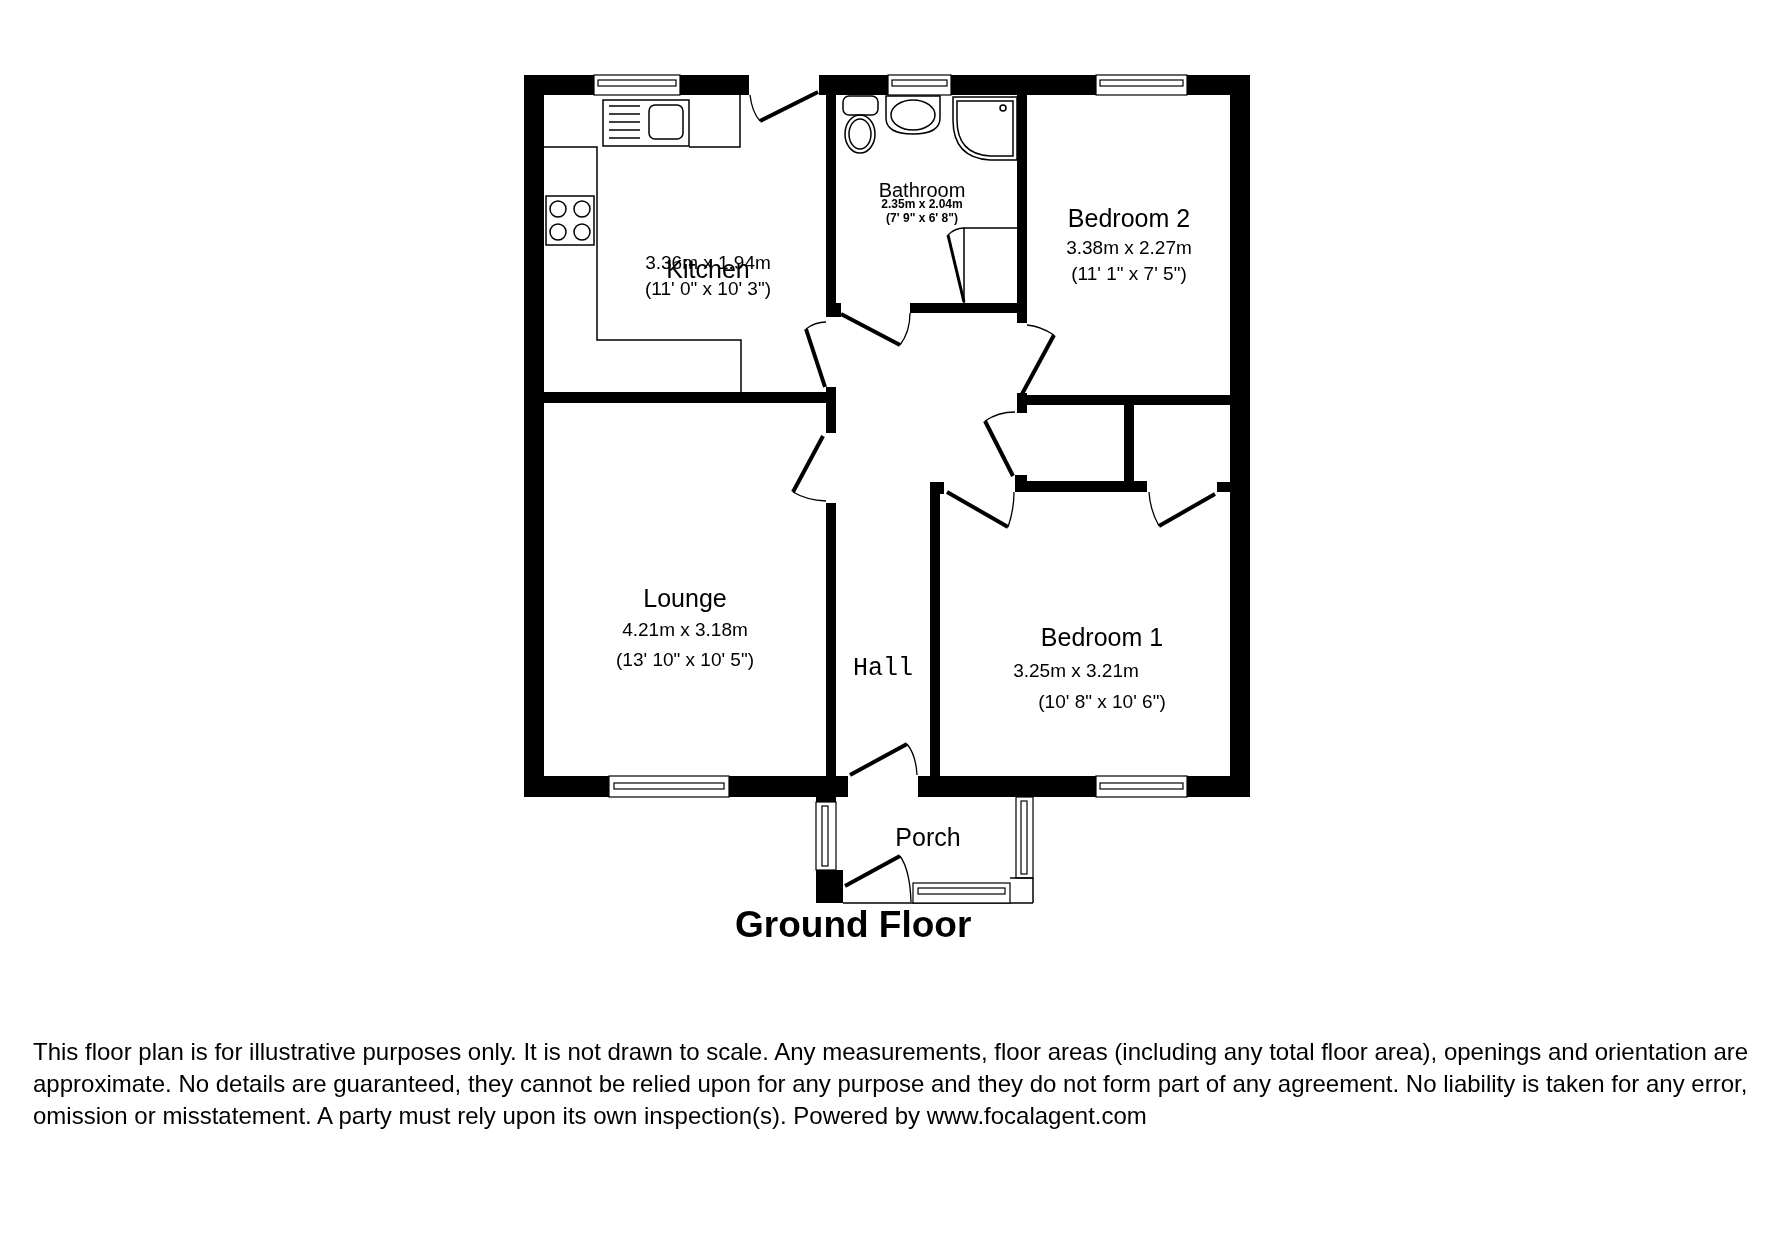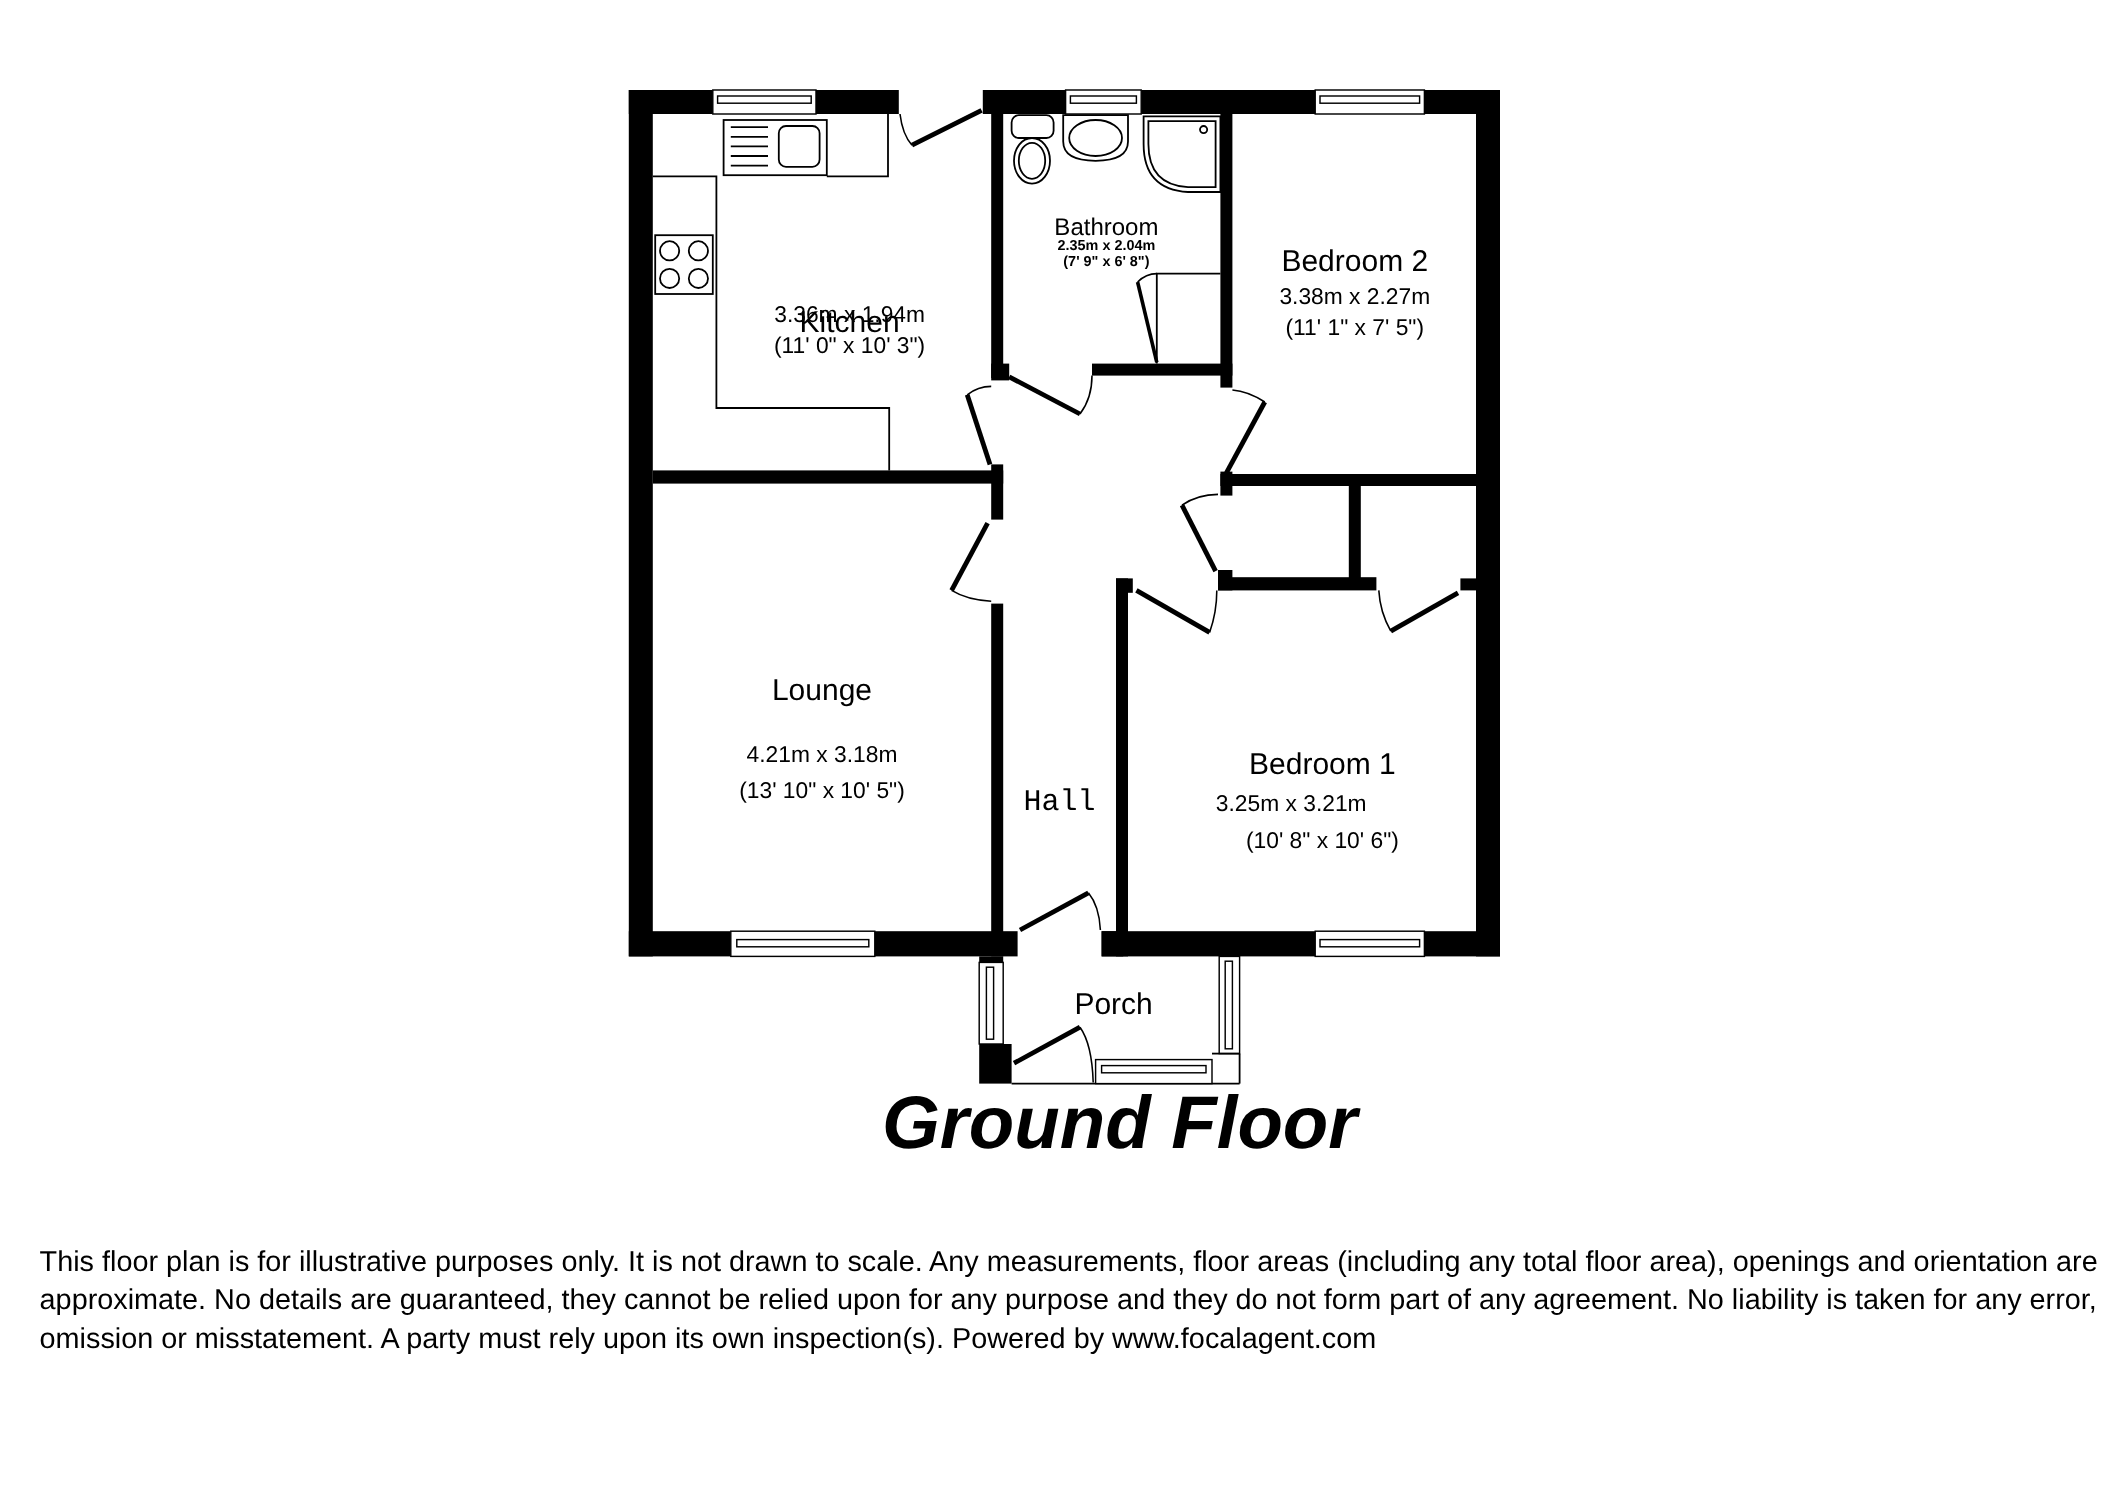--- a/index.html
+++ b/index.html
@@ -9,21 +9,21 @@
   .wall { fill:#000; }
   .thin { fill:none; stroke:#000; stroke-width:1.5; }
   .leaf { stroke:#000; stroke-width:4; fill:none; }
   .arc { stroke:#000; stroke-width:1.3; fill:none; }
   .win { fill:#fff; stroke:#000; stroke-width:1.2; }
   .lbl { position:absolute; transform:translateX(-50%); white-space:nowrap; text-align:center; line-height:1; }
   .room-name { font-size:25px; }
   .room-dim { font-size:19px; }
   .bath-name { font-size:20px; }
   .bath-dim { font-size:12px;font-weight:bold; }
-  #floor-title { position:absolute; left:735px; top:906px; font-size:62px; font-weight:bold; white-space:nowrap; line-height:1;font-style:italic; }
+  #floor-title { position:absolute; left:735px; top:906px; font-size:37px; font-weight:bold; white-space:nowrap; line-height:1; }
   #footer { position:absolute; left:33px; top:1036px; width:1720px; font-size:24px; line-height:32px; }
   #total-area { margin:0 0 16px 0; }
   #disclaimer { margin:0; }
 </style>
 </head>
 <body>
 
 <svg id="plan" viewBox="0 0 1771 1239" xmlns="http://www.w3.org/2000/svg">
 
   <g>
@@ -213,21 +213,21 @@
 <div class="lbl room-dim" style="left:708px; top:279px;">(11' 0" x 10' 3")</div>
 
 <div class="lbl bath-name" style="left:922px; top:180px;">Bathroom</div>
 <div class="lbl bath-dim" style="left:922px; top:198px;">2.35m x 2.04m</div>
 <div class="lbl bath-dim" style="left:922px; top:212px;">(7' 9" x 6' 8")</div>
 
 <div class="lbl room-name" style="left:1129px; top:206px;">Bedroom 2</div>
 <div class="lbl room-dim" style="left:1129px; top:238px;">3.38m x 2.27m</div>
 <div class="lbl room-dim" style="left:1129px; top:264px;">(11' 1" x 7' 5")</div>
 
-<div class="lbl room-name" style="left:685px; top:563px;">Lounge</div>
+<div class="lbl room-name" style="left:685px; top:586px;">Lounge</div>
 <div class="lbl room-dim" style="left:685px; top:620px;">4.21m x 3.18m</div>
 <div class="lbl room-dim" style="left:685px; top:650px;">(13' 10" x 10' 5")</div>
 
 <div class="lbl room-name" style="left:883px; top:656px;font-family:Liberation Mono, monospace;">Hall</div>
 
 <div class="lbl room-name" style="left:1102px; top:625px;">Bedroom 1</div>
 <div class="lbl room-dim" style="left:1076px; top:661px;text-align:right;">3.25m x 3.21m</div>
 <div class="lbl room-dim" style="left:1102px; top:692px;">(10' 8" x 10' 6")</div>
 
 <div class="lbl room-name" style="left:928px; top:825px;">Porch</div>

